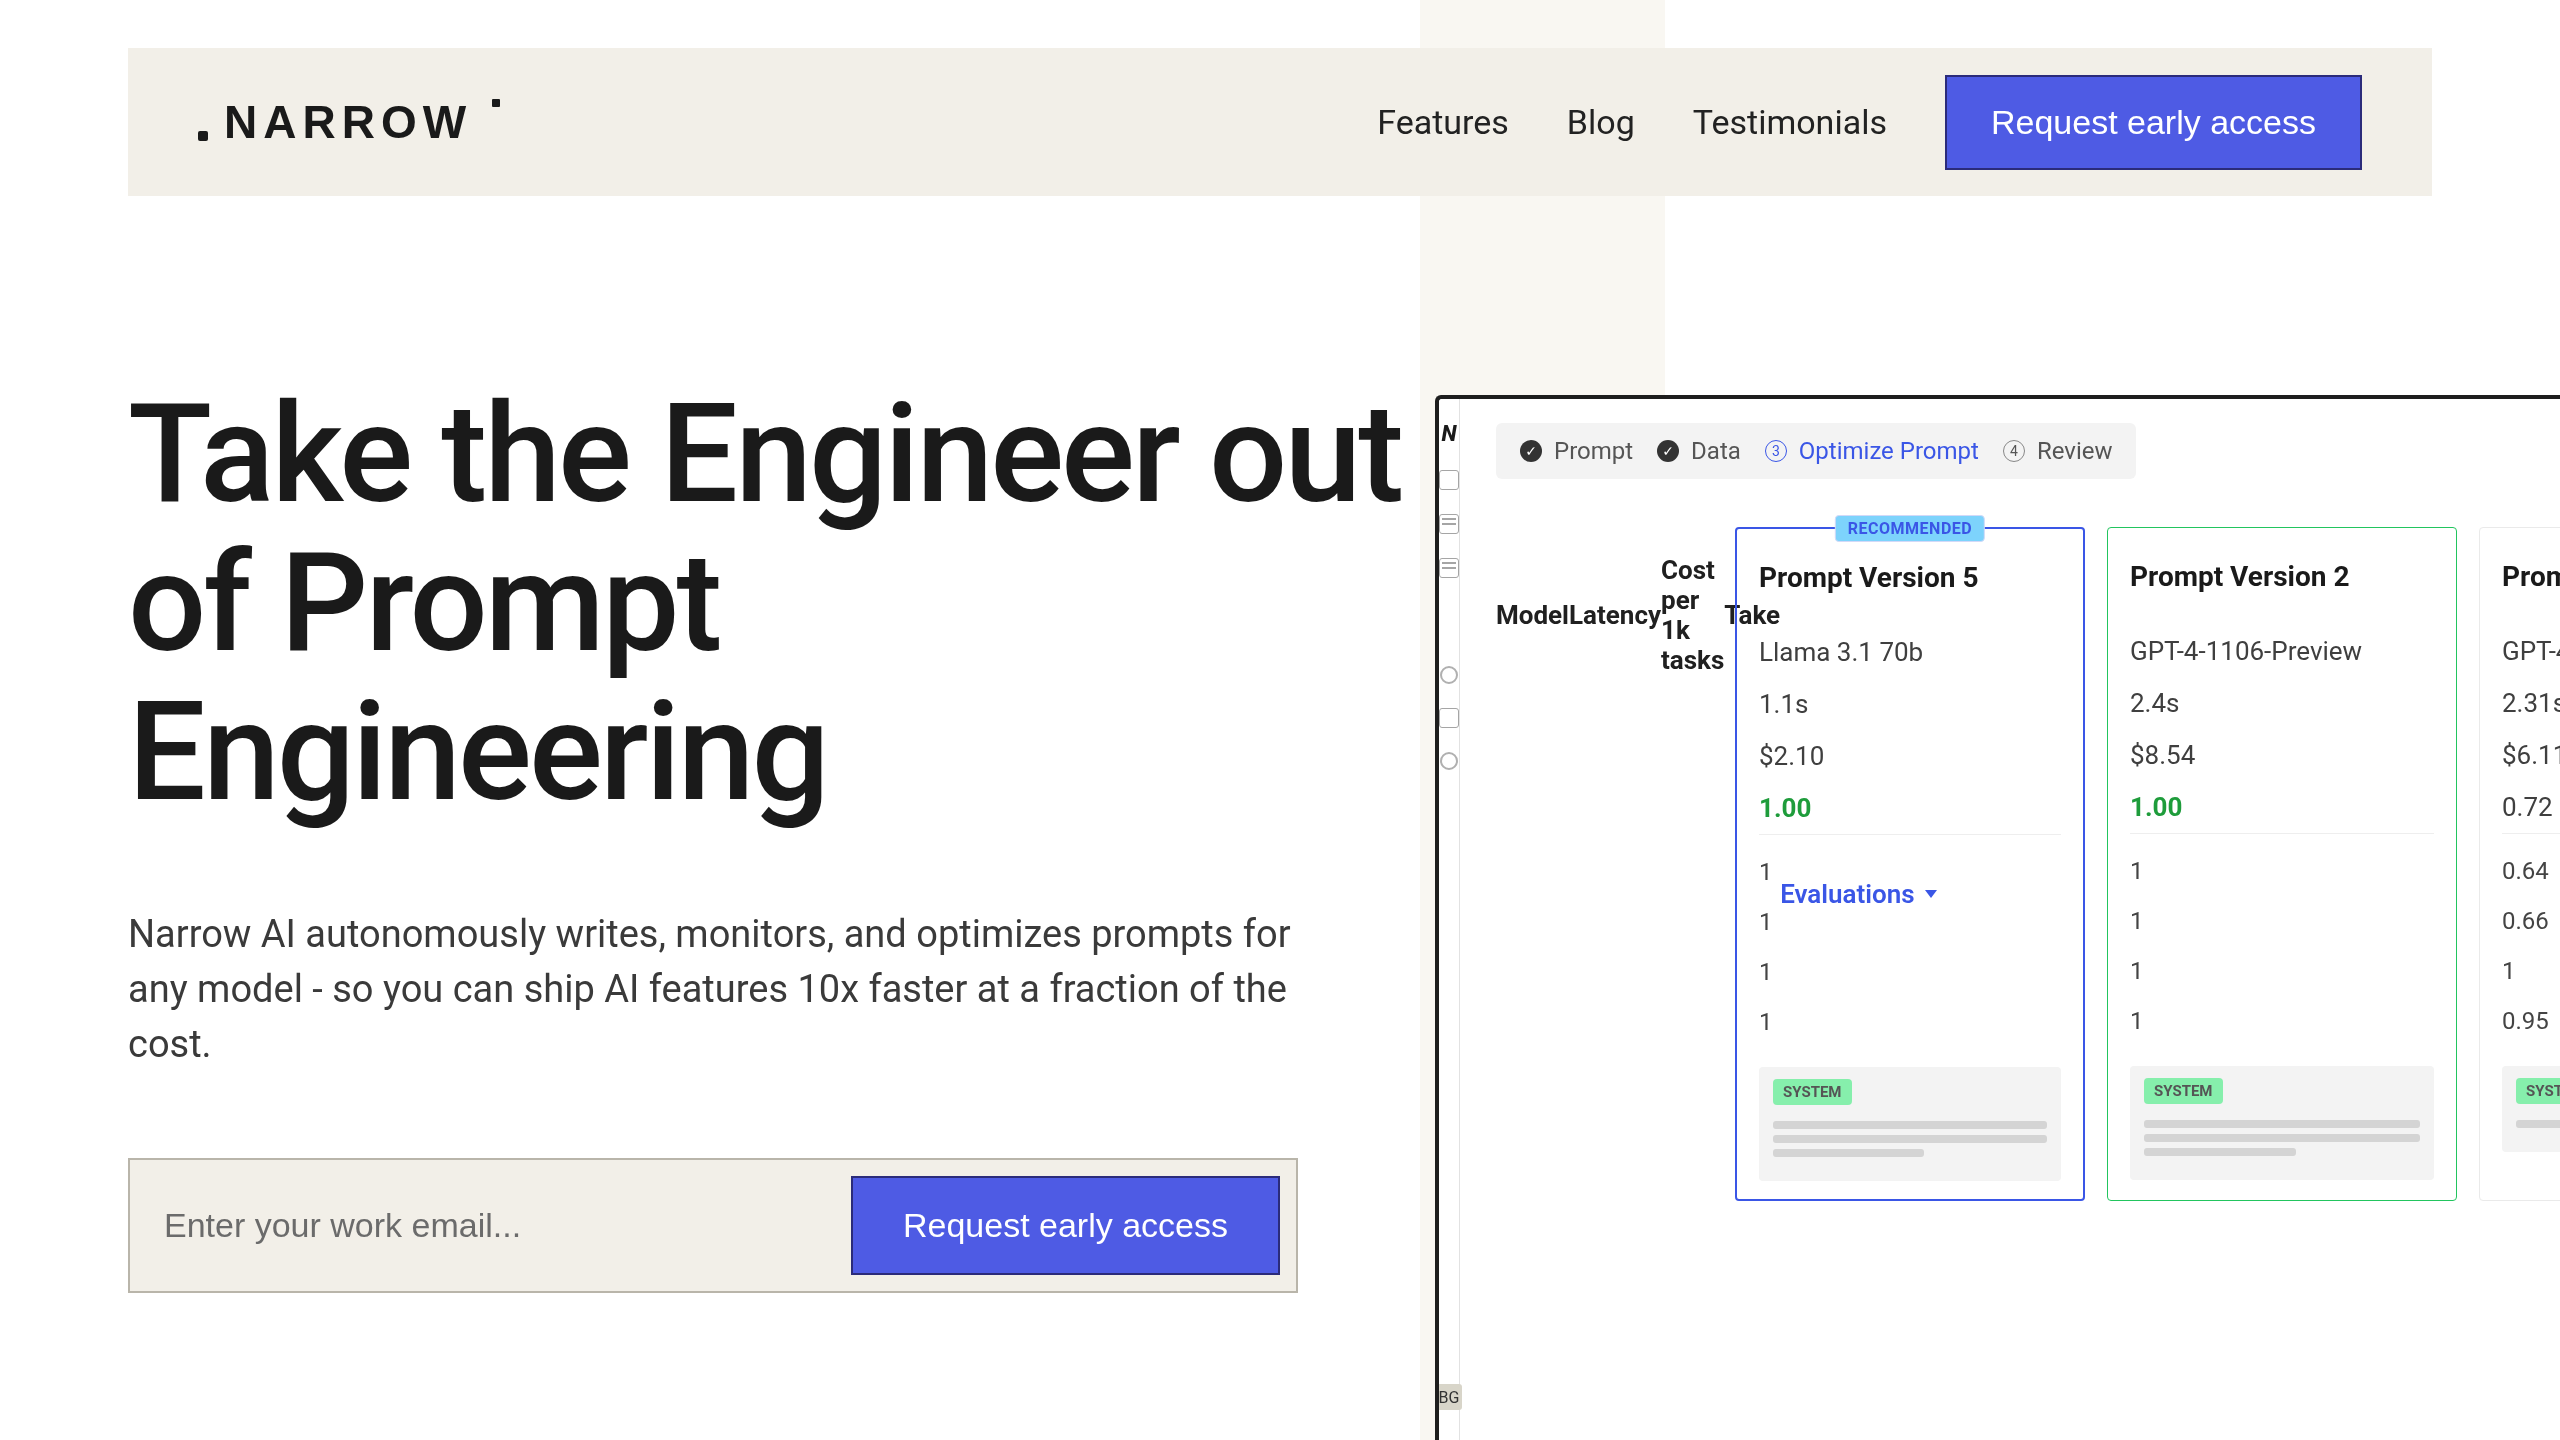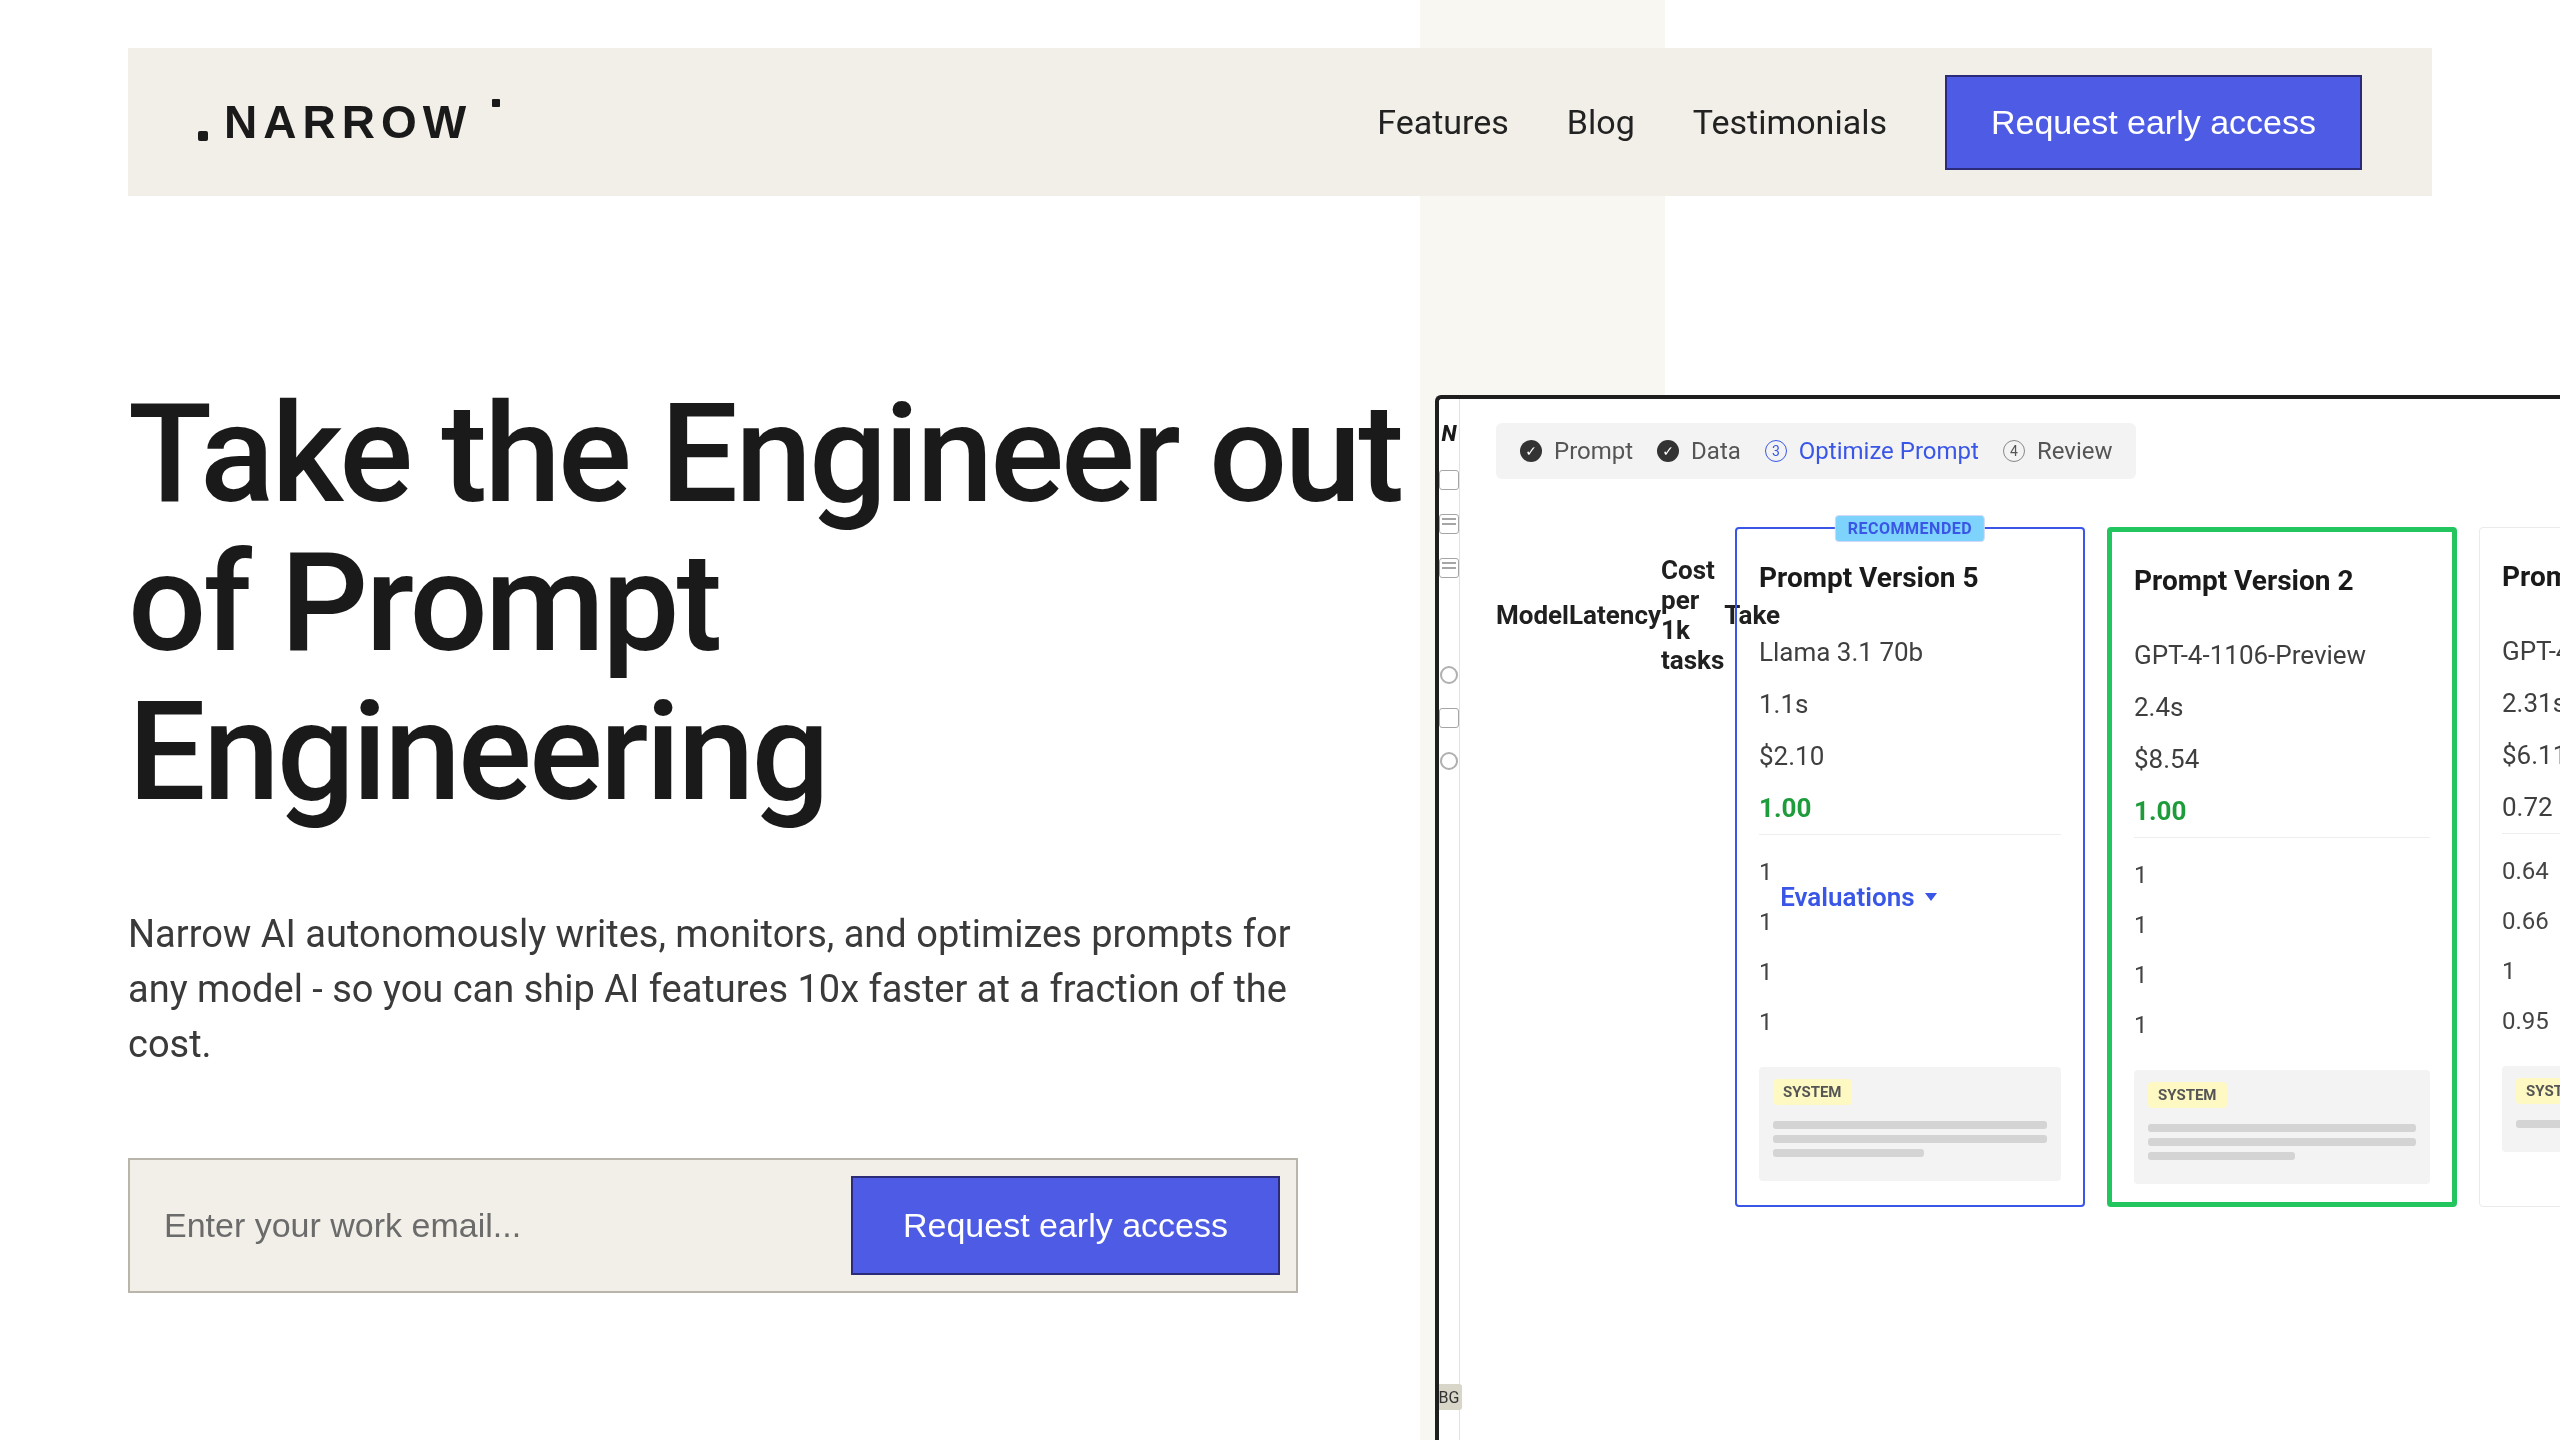--- a/index.html
+++ b/index.html
@@ -268,21 +268,21 @@
   border-right: 6px solid transparent;
   border-top: 8px solid #3a56e6;
 }
 
 .version-cards {
   display: flex;
   gap: 22px;
 }
 .version-card {
   width: 350px;
-  border: 5px solid #22c55e;
+  border: 1px solid #22c55e;
   border-radius: 4px;
   padding: 32px 22px 18px 22px;
   position: relative;
 }
 .version-card.recommended {
   border: 2.5px solid #3a56e6;
 }
 .recommended-tag {
   position: absolute;
   top: -14px;
@@ -323,21 +323,21 @@
   align-items: center;
 }
 .system-box {
   margin-top: 20px;
   background: #f3f3f3;
   border-radius: 4px;
   padding: 12px 14px 18px 14px;
 }
 .system-label {
   display: inline-block;
-  background: #fef9c3;
+  background: #86efac;
   font-size: 15px;
   font-weight: 700;
   color: #555;
   padding: 4px 10px;
   border-radius: 4px;
   margin-bottom: 10px;
 }
 .sys-line {
   height: 8px;
   background: #d4d4d4;

